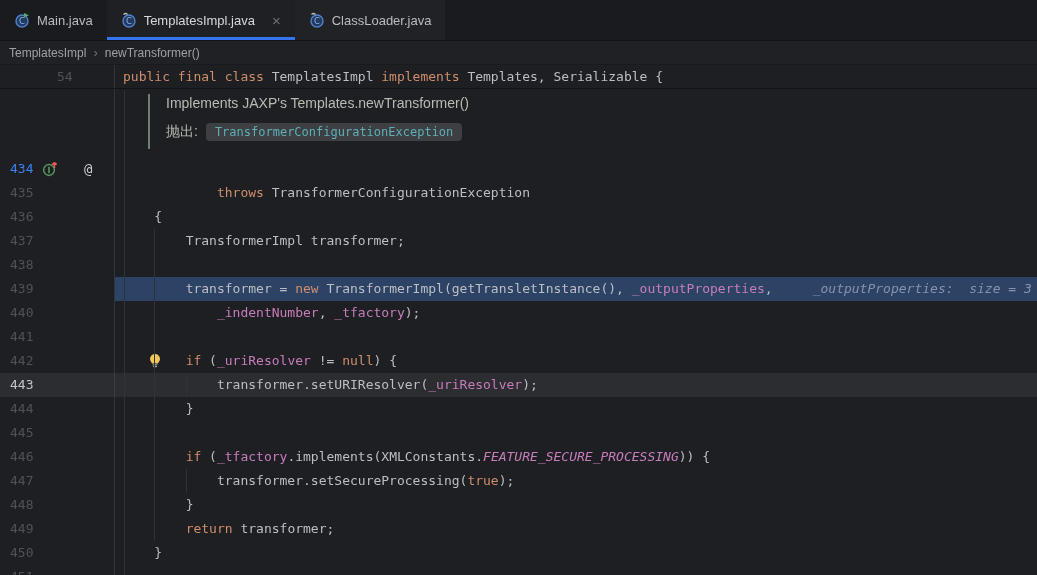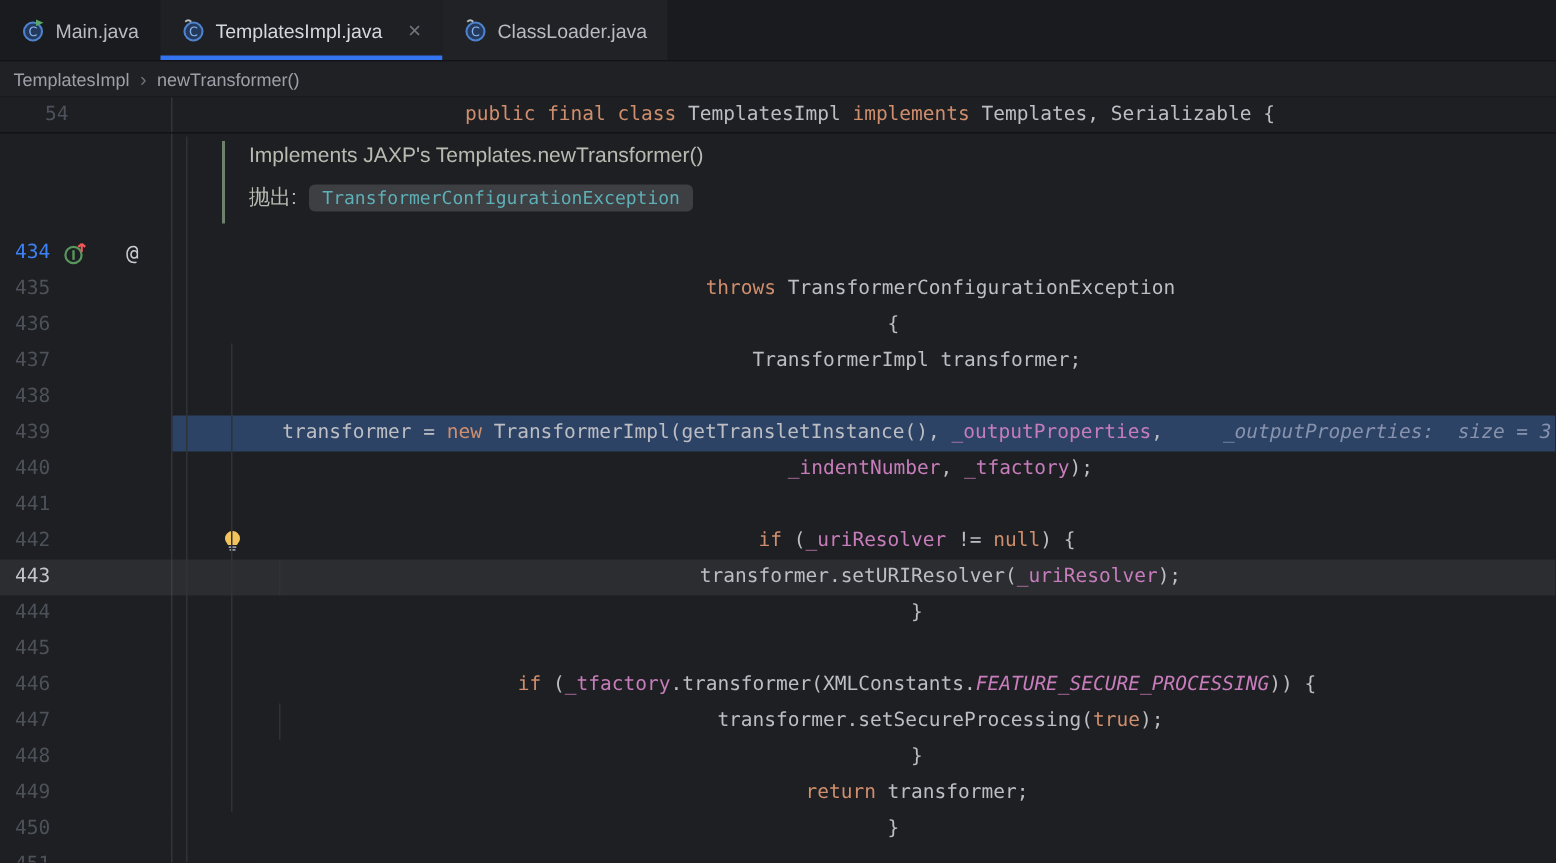--- a/index.html
+++ b/index.html
@@ -24,37 +24,37 @@
                 color:#9da0a8; gap:7px; }
   #breadcrumb .sep { color:#6f737a; font-size:13px; }
 
   
   #editor { position:relative; height:510px; font-family:"DejaVu Sans Mono", monospace;
             font-size:13px; }
   .row { display:flex; height:24px; line-height:24px; position:relative; }
   .gutter { width:115px; flex:none; position:relative; border-right:1px solid #313439;
             color:#4d525a; font-size:13px; }
   .gutter .num { padding-left:10px; }
-  .code { flex:1; position:relative; white-space:pre; color:var(--text); padding-left:8px;text-align:center; }
+  .code { flex:1; position:relative; white-space:pre; color:var(--text); padding-left:8px; }
 
   .row.exec .code { background:var(--exec-line-bg); }
   .row.caret { background:var(--caret-line-bg); }
   .row.caret .gutter { border-right-color:#3a3d42; }
 
   .tok-k { color:var(--keyword); }
   .tok-t { color:var(--text); }
   .tok-m { color:var(--method-decl); }
   .tok-f { color:var(--field); }
   .tok-c { color:var(--constant); font-style:italic; }
   .boxed { outline:3px solid var(--annotation-box); outline-offset:4px; }
   .hint { color:var(--inline-hint); font-style:italic; margin-left:40px; }
 
   
   #sticky-row { border-bottom:1px solid rgba(0,0,0,.35); background:#1e1f22; }
-  #sticky-row .num { padding-left:30px; }
+  #sticky-row .num { padding-left:57px; }
 
   
   #doc-block { display:flex; height:68px; }
   #doc-block .gutter { height:68px; }
   #doc-body { flex:1; position:relative; }
   #doc-rule { position:absolute; left:33px; top:5px; bottom:8px; width:2px;
               background:var(--doc-rule); }
   #doc-summary { position:absolute; left:51px; top:6px; color:var(--doc-text);
                  font-family:"Liberation Sans", sans-serif; font-size:14px; }
   #doc-throws { position:absolute; left:51px; top:34px; display:flex; align-items:center; gap:8px;
@@ -183,21 +183,21 @@
       <div class="row">
         <div class="gutter"><span class="num">444</span></div>
         <div class="code">        <span class="tok-t">}</span></div>
       </div>
       <div class="row">
         <div class="gutter"><span class="num">445</span></div>
         <div class="code"></div>
       </div>
       <div class="row">
         <div class="gutter"><span class="num">446</span></div>
-        <div class="code">        <span class="tok-k">if</span><span class="tok-t"> (</span><span class="tok-f">_tfactory</span><span class="tok-t">.transformer(XMLConstants.</span><span class="tok-c">FEATURE_SECURE_PROCESSING</span><span class="tok-t">)) {</span></div>
+        <div class="code">        <span class="tok-k">if</span><span class="tok-t"> (</span><span class="tok-f">_tfactory</span><span class="tok-t">.implements(XMLConstants.</span><span class="tok-c">FEATURE_SECURE_PROCESSING</span><span class="tok-t">)) {</span></div>
       </div>
       <div class="row">
         <div class="gutter"><span class="num">447</span></div>
         <div class="code">            <span class="tok-t">transformer.setSecureProcessing(</span><span class="tok-k">true</span><span class="tok-t">);</span></div>
       </div>
       <div class="row">
         <div class="gutter"><span class="num">448</span></div>
         <div class="code">        <span class="tok-t">}</span></div>
       </div>
       <div class="row">

